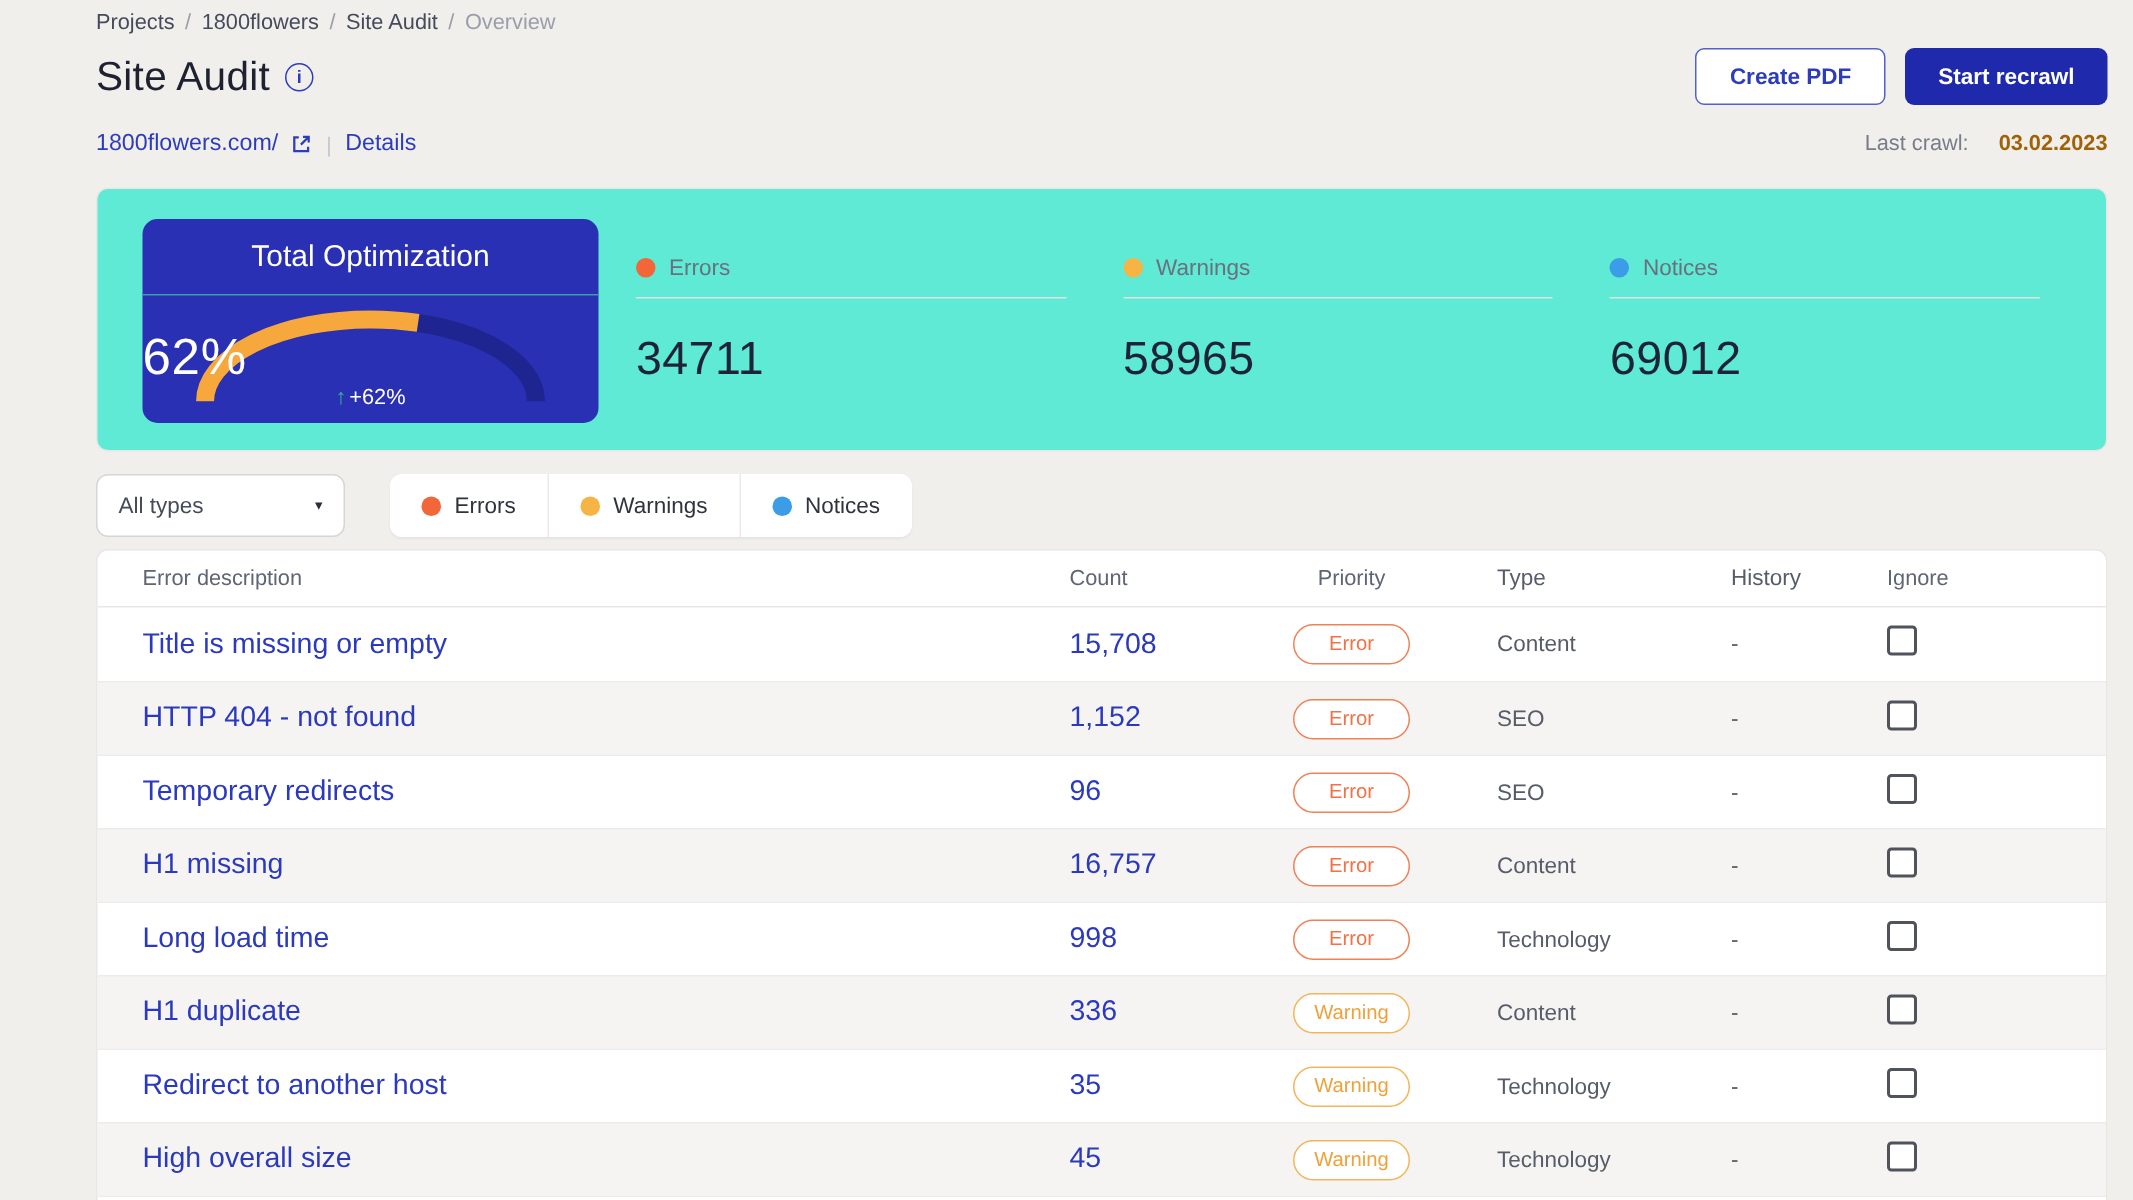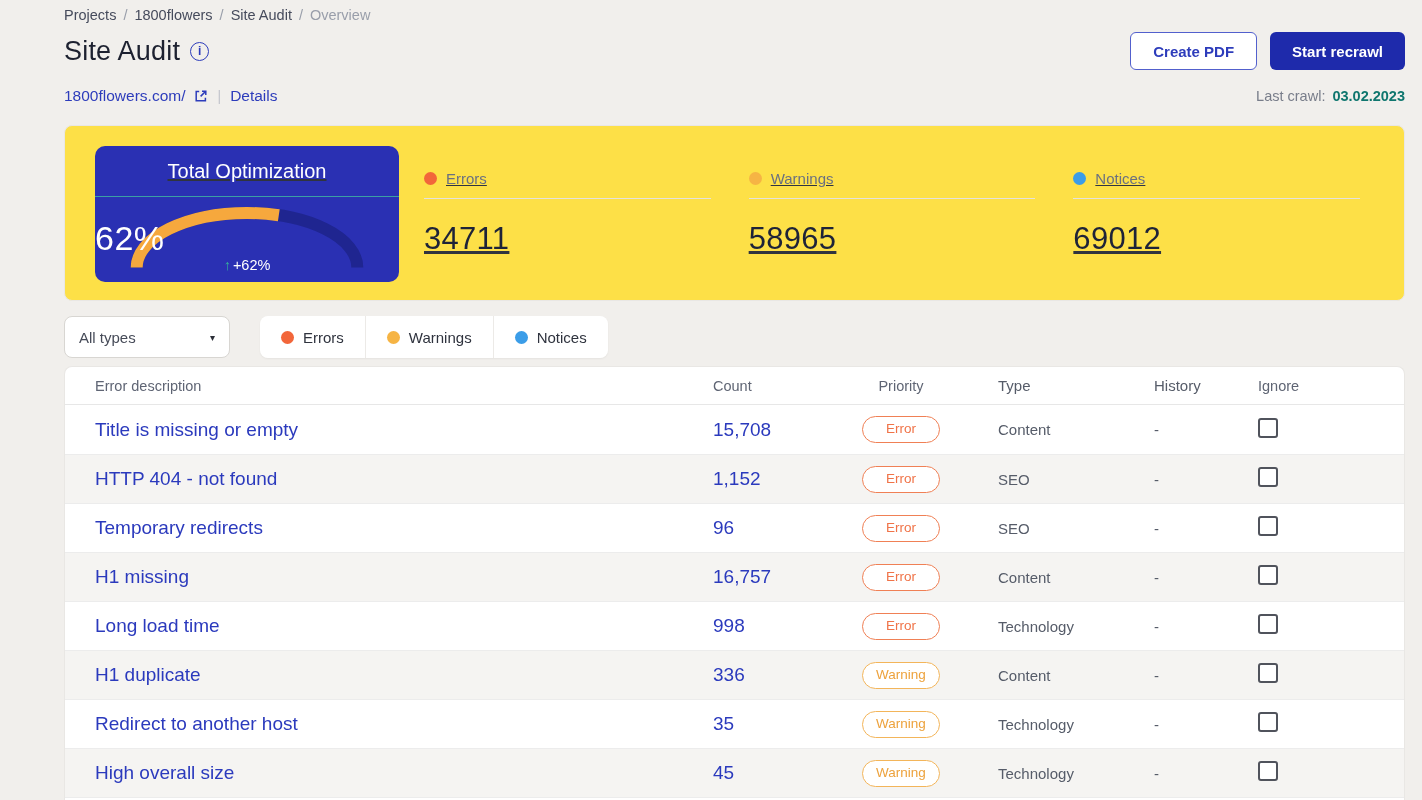--- a/index.html
+++ b/index.html
@@ -23,25 +23,25 @@
   .btn-primary { background:#1e2aab; color:#fff; }
   .btn-outline { background:#fff; color:#2d3cbb; border:1px solid #5260cd; }
 
   
   .sub-row { margin-top:17px; display:flex; justify-content:space-between; align-items:center; }
   .domain-links { display:flex; align-items:center; gap:9px; font-size:15.5px; }
   .domain-links a { color:#2d3cbb; text-decoration:none; }
   .pipe { color:#c2c5cd; font-size:14px; }
   .ext-icon { display:inline-flex; }
   .last-crawl { font-size:14.5px; color:#787d8a; }
-  .last-crawl b { color:#0f766e; margin-left:7px; }
-
-  
-  .summary-card { margin-top:20px; height:176px; background:#fde047; border:1px solid #e9e7e4; border-radius:8px;
-    display:flex; padding:20px 0 20px 30px;text-decoration:underline; }
+  .last-crawl b { color:#a16207; margin-left:20px; }
+
+  
+  .summary-card { margin-top:20px; height:176px; background:#5eead4; border:1px solid #e9e7e4; border-radius:8px;
+    display:flex; padding:20px 0 20px 30px; }
   .gauge-panel { width:304px; min-width:304px; height:136px; background:#2a30b3; border-radius:10px; overflow:hidden; }
   .gauge-title { height:51px; display:flex; align-items:center; justify-content:center; color:#fff; font-size:20px;
     border-bottom:1px solid #3b9fa4; }
   .gauge-body { position:relative; height:84px; }
   .gauge-body svg { position:absolute; left:0; top:0; }
   .gauge-value { position:absolute; top:22px; left:0; width:100%; text-align:left; color:#fff; font-size:34px;
     font-weight:400; letter-spacing:.5px; }
   .gauge-delta { position:absolute; top:60px; left:0; width:100%; text-align:center; color:#fff; font-size:14.5px; }
   .gauge-delta .arrow { color:#35b39a; font-weight:700; margin-right:2px; }
 

